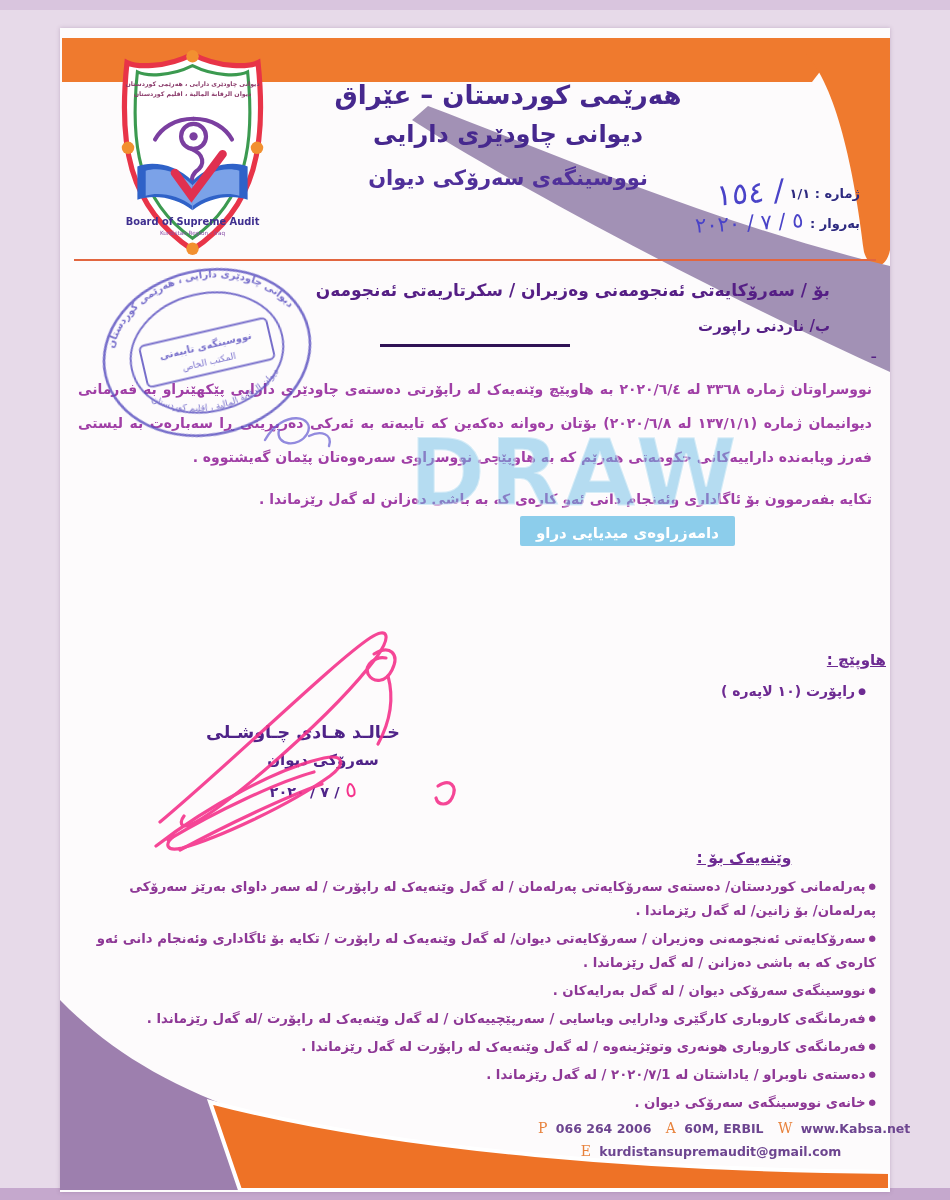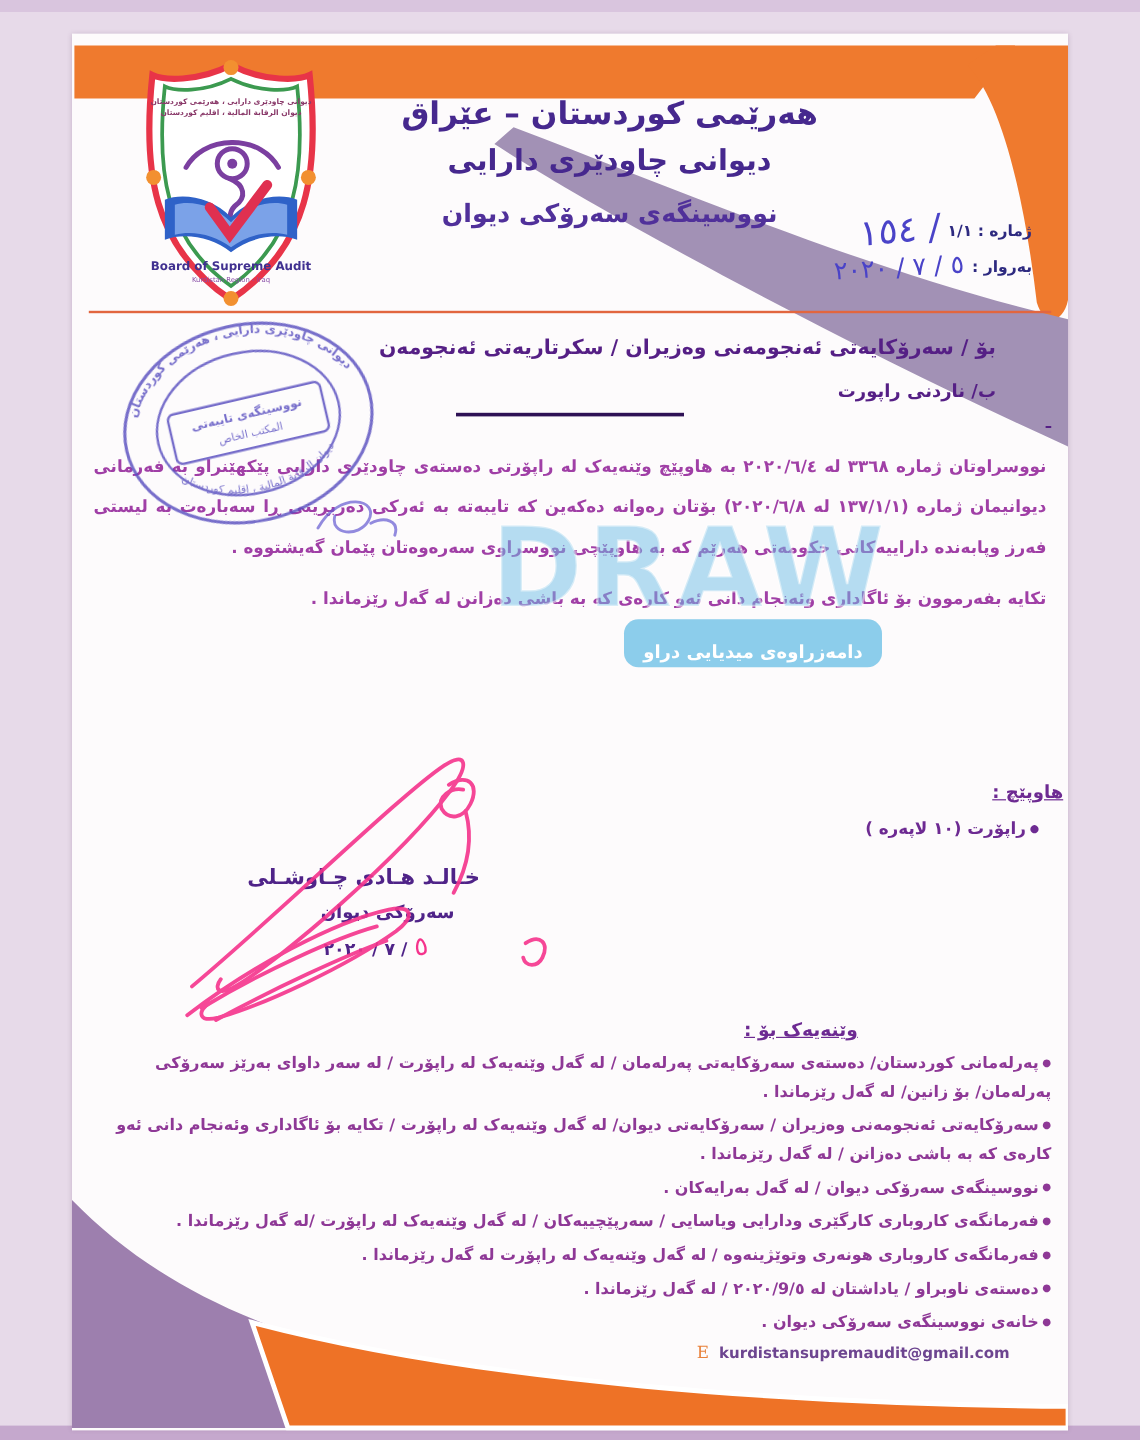--- a/index.html
+++ b/index.html
@@ -61,41 +61,41 @@
   .bodytext p+p{margin-top:8px;}
 
   
   .watermark{position:absolute;left:270px;top:396px;width:490px;height:140px;z-index:6;}
   .wm-word{
     font-size:92px;font-weight:bold;letter-spacing:4px;line-height:100px;
     color:rgba(110,190,230,.50);-webkit-text-stroke:2px rgba(255,255,255,.45);
     font-family:"DejaVu Sans",sans-serif;text-align:center;
   }
   .wm-banner{
-    position:absolute;left:190px;top:92px;padding:18px 16px 4px 16px;
+    position:absolute;left:190px;top:92px;padding:8px 16px 4px 16px;
     background:rgba(120,196,232,.85);color:#ffffff;font-size:15px;font-weight:bold;
-    direction:rtl;border-radius:12px;white-space:nowrap;
+    direction:rtl;border-radius:2px;white-space:nowrap;
   }
 
   
   .attachment{position:absolute;left:572px;top:622px;width:260px;direction:rtl;text-align:right;color:#6d2a92;z-index:2;}
   .attach-heading{font-size:15px;font-weight:bold;text-decoration:underline;display:inline-block;margin-right:6px;}
   .attach-item{font-size:14px;font-weight:bold;margin-top:14px;margin-right:26px;}
   .attach-item::before{content:"● ";font-size:9px;vertical-align:2px;}
 
   
   .sigblock{position:absolute;left:88px;top:694px;width:310px;text-align:center;direction:rtl;color:#4f2388;z-index:3;}
   .signame{font-size:17.5px;font-weight:bold;letter-spacing:.5px;}
   .sigtitle{font-size:15px;font-weight:bold;margin-top:9px;margin-left:40px;}
   .sigdate{font-size:14.5px;font-weight:bold;margin-top:8px;margin-left:30px;direction:rtl;}
   .sigdate .hand-pink{color:#f5338c;font-size:22px;font-weight:normal;display:inline-block;transform:rotate(-8deg);margin-right:10px;}
   .sig-scrawl{position:absolute;left:78px;top:582px;width:340px;height:250px;z-index:4;}
 
   
-  .copies-heading{position:absolute;left:560px;top:820px;width:256px;direction:rtl;text-align:left;z-index:2;}
+  .copies-heading{position:absolute;left:560px;top:820px;width:256px;direction:rtl;text-align:center;z-index:2;}
   .copies-heading span{font-size:15.5px;font-weight:bold;color:#6d2a92;text-decoration:underline;margin-right:8px;}
   .copies-list{
     position:absolute;left:24px;top:846px;width:792px;direction:rtl;z-index:2;
     list-style:none;margin:0;padding:0 14px 0 0;
     color:#8e3896;font-size:13.3px;font-weight:bold;line-height:24px;
   }
   .copies-list li{margin-bottom:3px;text-align:right;}
   .copies-list li::before{content:"● ";font-size:8.5px;vertical-align:2px;}
 
   
@@ -228,25 +228,33 @@
 
   <div class="copies-heading">
     <span>وێنەیەک بۆ :</span>
   </div>
   <ul class="copies-list">
     <li>پەرلەمانی کوردستان/ دەستەی سەرۆکایەتی پەرلەمان / لە گەل وێنەیەک لە راپۆرت / لە سەر داوای بەرێز سەرۆکی پەرلەمان/ بۆ زانین/ لە گەل رێزماندا .</li>
     <li>سەرۆکایەتی ئەنجومەنی وەزیران / سەرۆکایەتی دیوان/ لە گەل وێنەیەک لە راپۆرت / تکایە بۆ ئاگاداری وئەنجام دانی ئەو کارەی کە بە باشی دەزانن / لە گەل رێزماندا .</li>
     <li>نووسینگەی سەرۆکی دیوان / لە گەل بەرایەکان .</li>
     <li>فەرمانگەی کاروباری کارگێری ودارایی ویاسایی / سەرپێچییەکان / لە گەل وێنەیەک لە راپۆرت /لە گەل رێزماندا .</li>
     <li>فەرمانگەی کاروباری هونەری وتوێژینەوە / لە گەل وێنەیەک لە راپۆرت لە گەل رێزماندا .</li>
-    <li>دەستەی ناوبراو / یاداشتان لە ٢٠٢٠/9/٥ / لە گەل رێزماندا .</li>
+    <li>دەستەی ناوبراو / یاداشتان لە ٢٠٢٠/٧/1 / لە گەل رێزماندا .</li>
     <li>خانەی نووسینگەی سەرۆکی دیوان .</li>
   </ul>
 
   <div class="contact">
+    <div class="contact-line">
+      <span class="contact-label">P</span>
+      <span>066 264 2006</span>
+      <span class="contact-label">A</span>
+      <span>60M, ERBIL</span>
+      <span class="contact-label">W</span>
+      <span>www.Kabsa.net</span>
+    </div>
     <div class="contact-line">
       <span class="contact-label">E</span>
       <span>kurdistansupremaudit@gmail.com</span>
     </div>
   </div>
 
   <svg id="deco-bottom" class="deco" viewBox="0 0 830 262" preserveAspectRatio="none">
     <path d="M0,70 C100,172 250,226 630,260 L0,260 Z" fill="#9d7fae"></path>
     <path d="M150,172 C340,222 600,240 830,242 L830,260 L180,260 Z" fill="#ee7226" stroke="#ffffff" stroke-width="4"></path>
   </svg>

